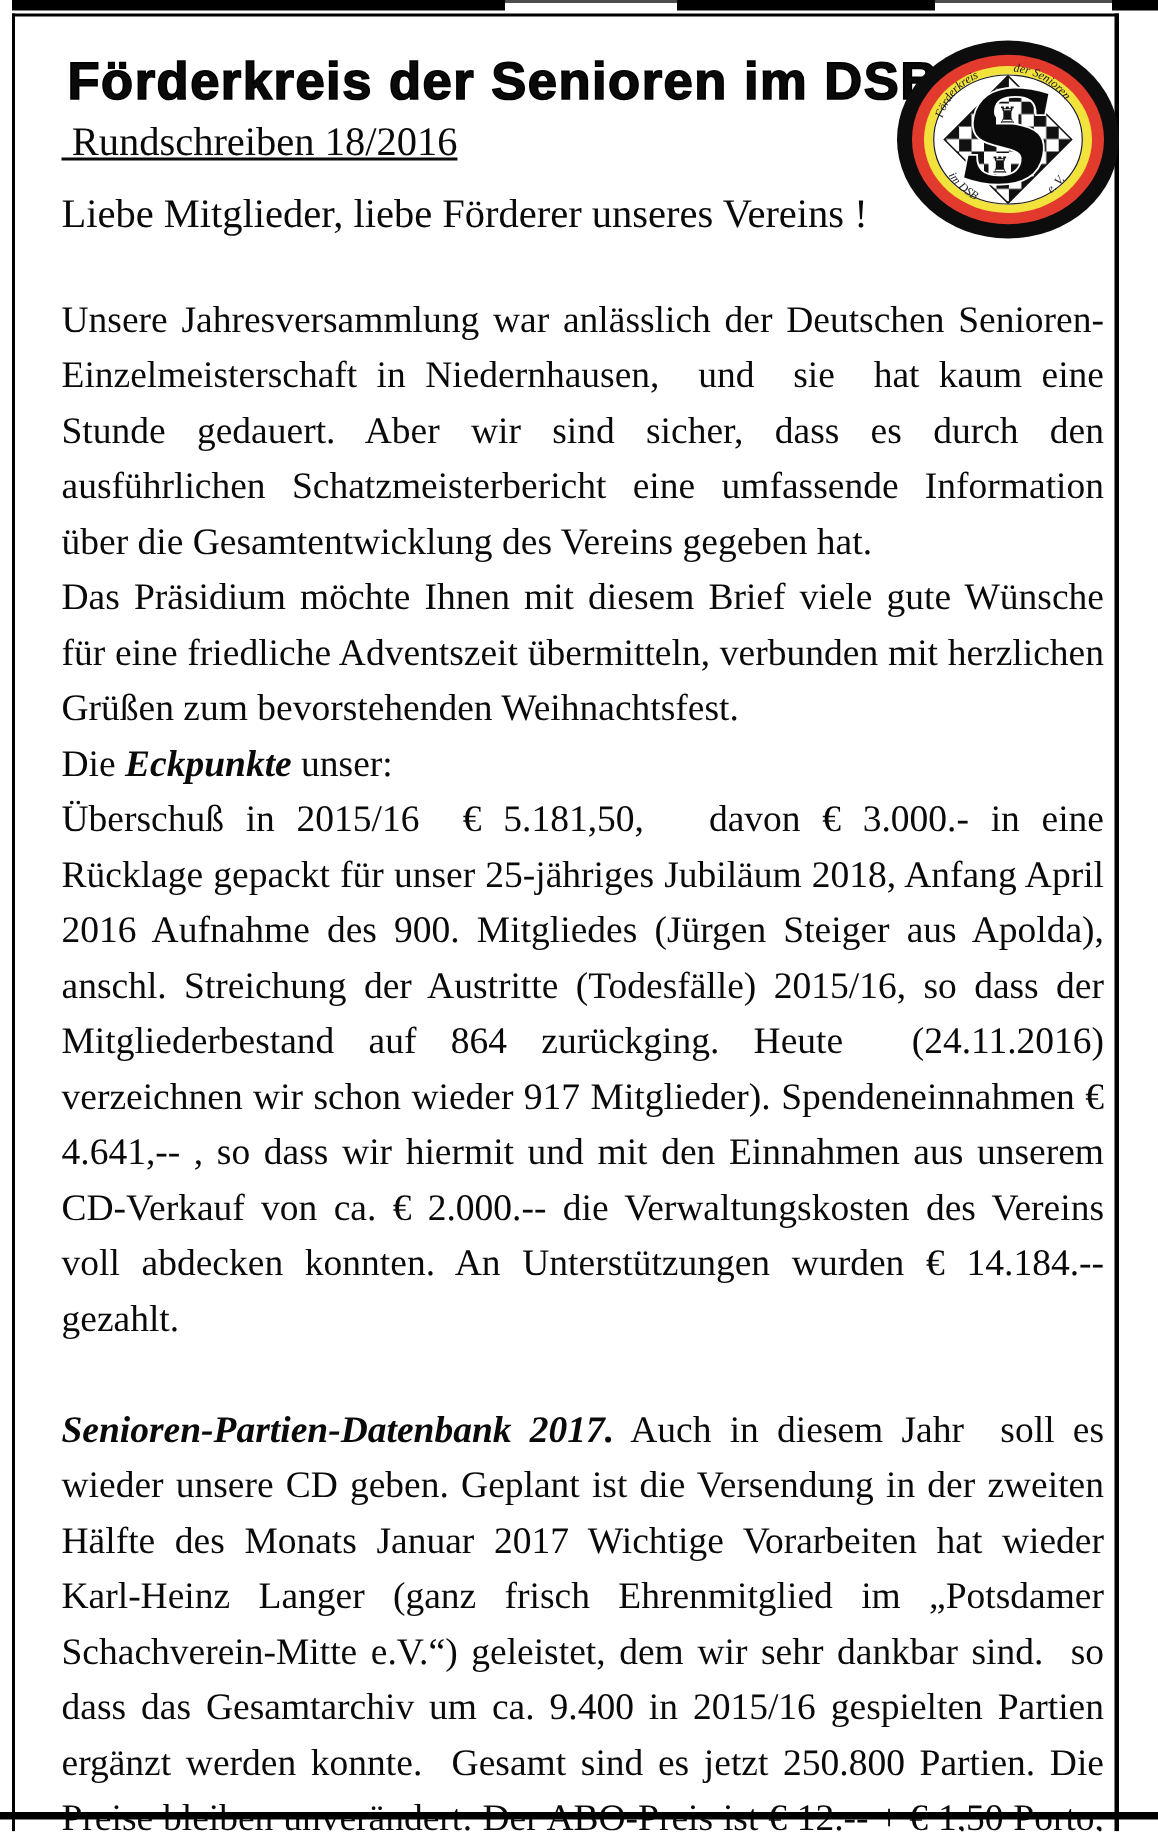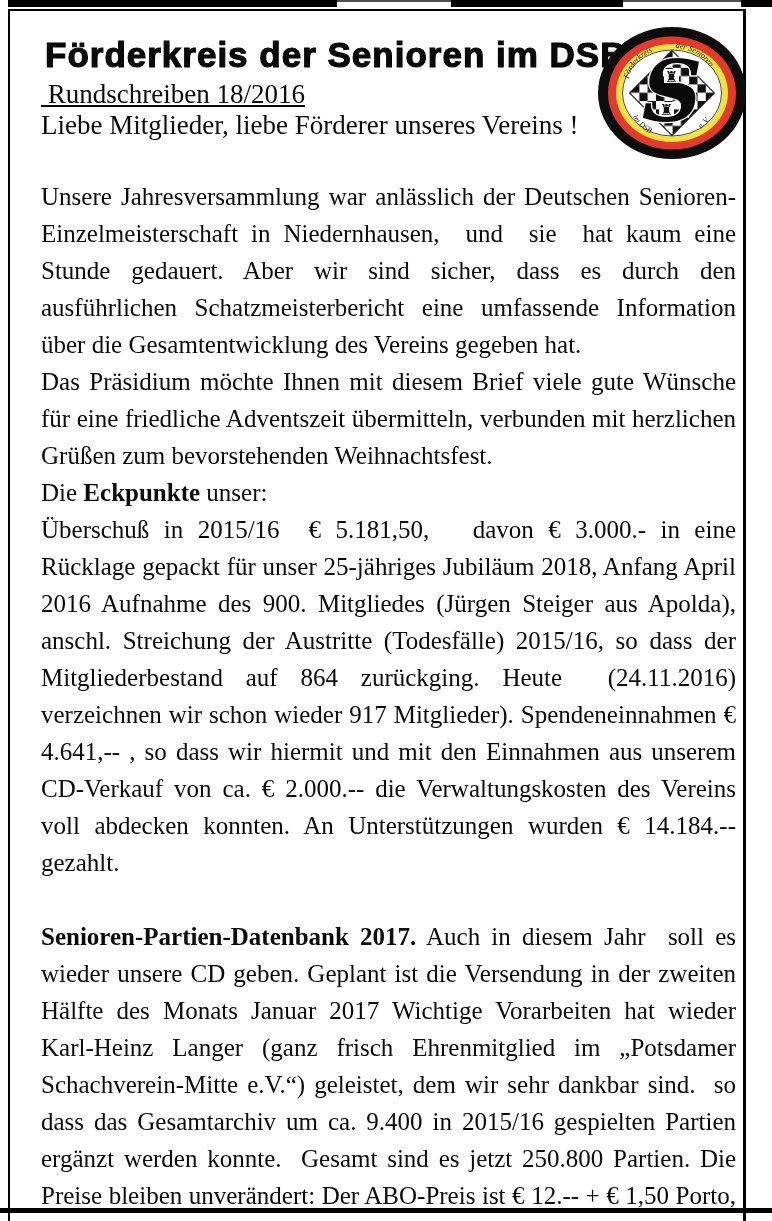--- a/index.html
+++ b/index.html
@@ -45,35 +45,35 @@
     letter-spacing: 1px;
     -webkit-text-stroke: 1.1px #000;
     white-space: pre;
   }
   .subtitle {
     font-size: 27px;
     text-decoration: underline;
     white-space: pre;
   }
   .salutation {
-    margin-top: 0;
+    margin-top: 17px;
     font-size: 27px;
     white-space: pre;
   }
   .letter-body { margin-top: 26px; }
   .letter-body p {
     margin: 0;
     font-size: 25px;
     line-height: 37px;
     text-align: justify;
     white-space: pre-wrap;
   }
   .letter-body p[data-pid="assembly"],
   .letter-body p[data-pid="datenbank"] { margin-top: 37px; }
-  .letter-body .b { font-weight: bold; }
+  .letter-body .b { font-weight: bold; font-style: italic; }
 
   .logo { position: absolute; left: 597px; top: 26px; }
 </style>
 </head>
 <body>
 
 <div class="page">
 
   <div class="top-scan">
     <div class="thin"></div>

